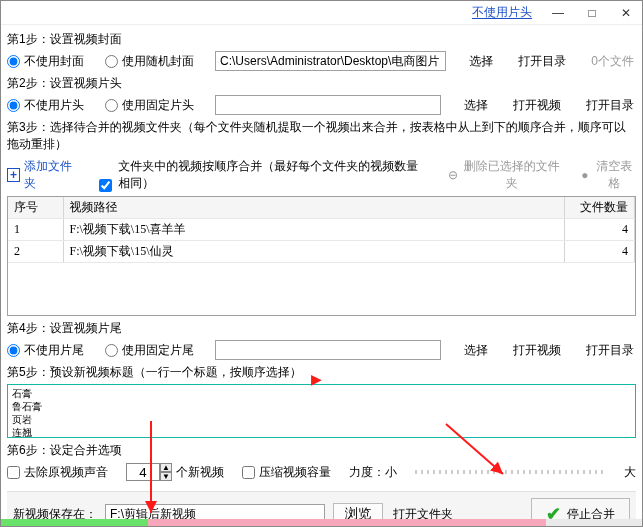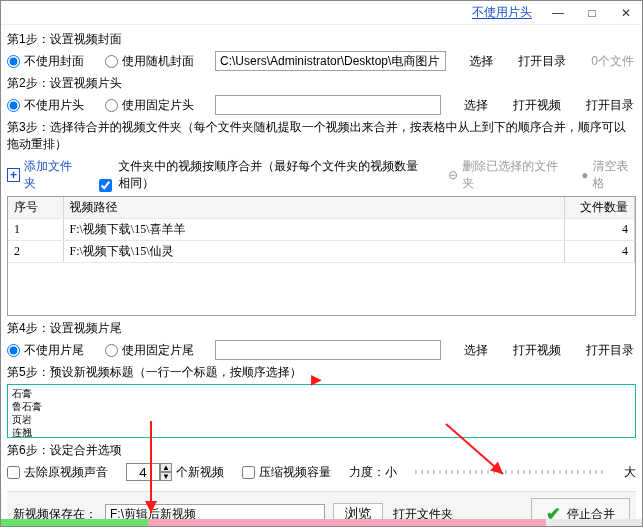--- a/index.html
+++ b/index.html
@@ -33,21 +33,21 @@
   input[type=radio], input[type=checkbox] { margin: 0 2px 0 0; vertical-align: middle; }
   .pathbox {
     flex: 1;
     height: 20px;
     border: 1px solid #a0a0a0;
     padding: 0 4px;
     font-size: 12px;
     background: #fff;
   }
   .btnlink { color: #000; padding: 0 2px; white-space: nowrap; }
-  .gray { color: #9a9a9a; }
+  .gray { color: #9a9a9a; text-align: center; }
   .step3bar {
     display: flex; align-items: center; gap: 20px;
     margin-top: 2px; padding: 2px 0;
   }
   .addfolder { color: #1b50c9; display:flex; align-items:center; gap:4px; }
   .addfolder .plus {
     display:inline-block; width:14px; height:14px; border:1px solid #1b50c9;
     color:#1b50c9; text-align:center; line-height:12px; font-weight:bold;
   }
   .chkrow { display:flex; align-items:flex-end; gap:4px; }

